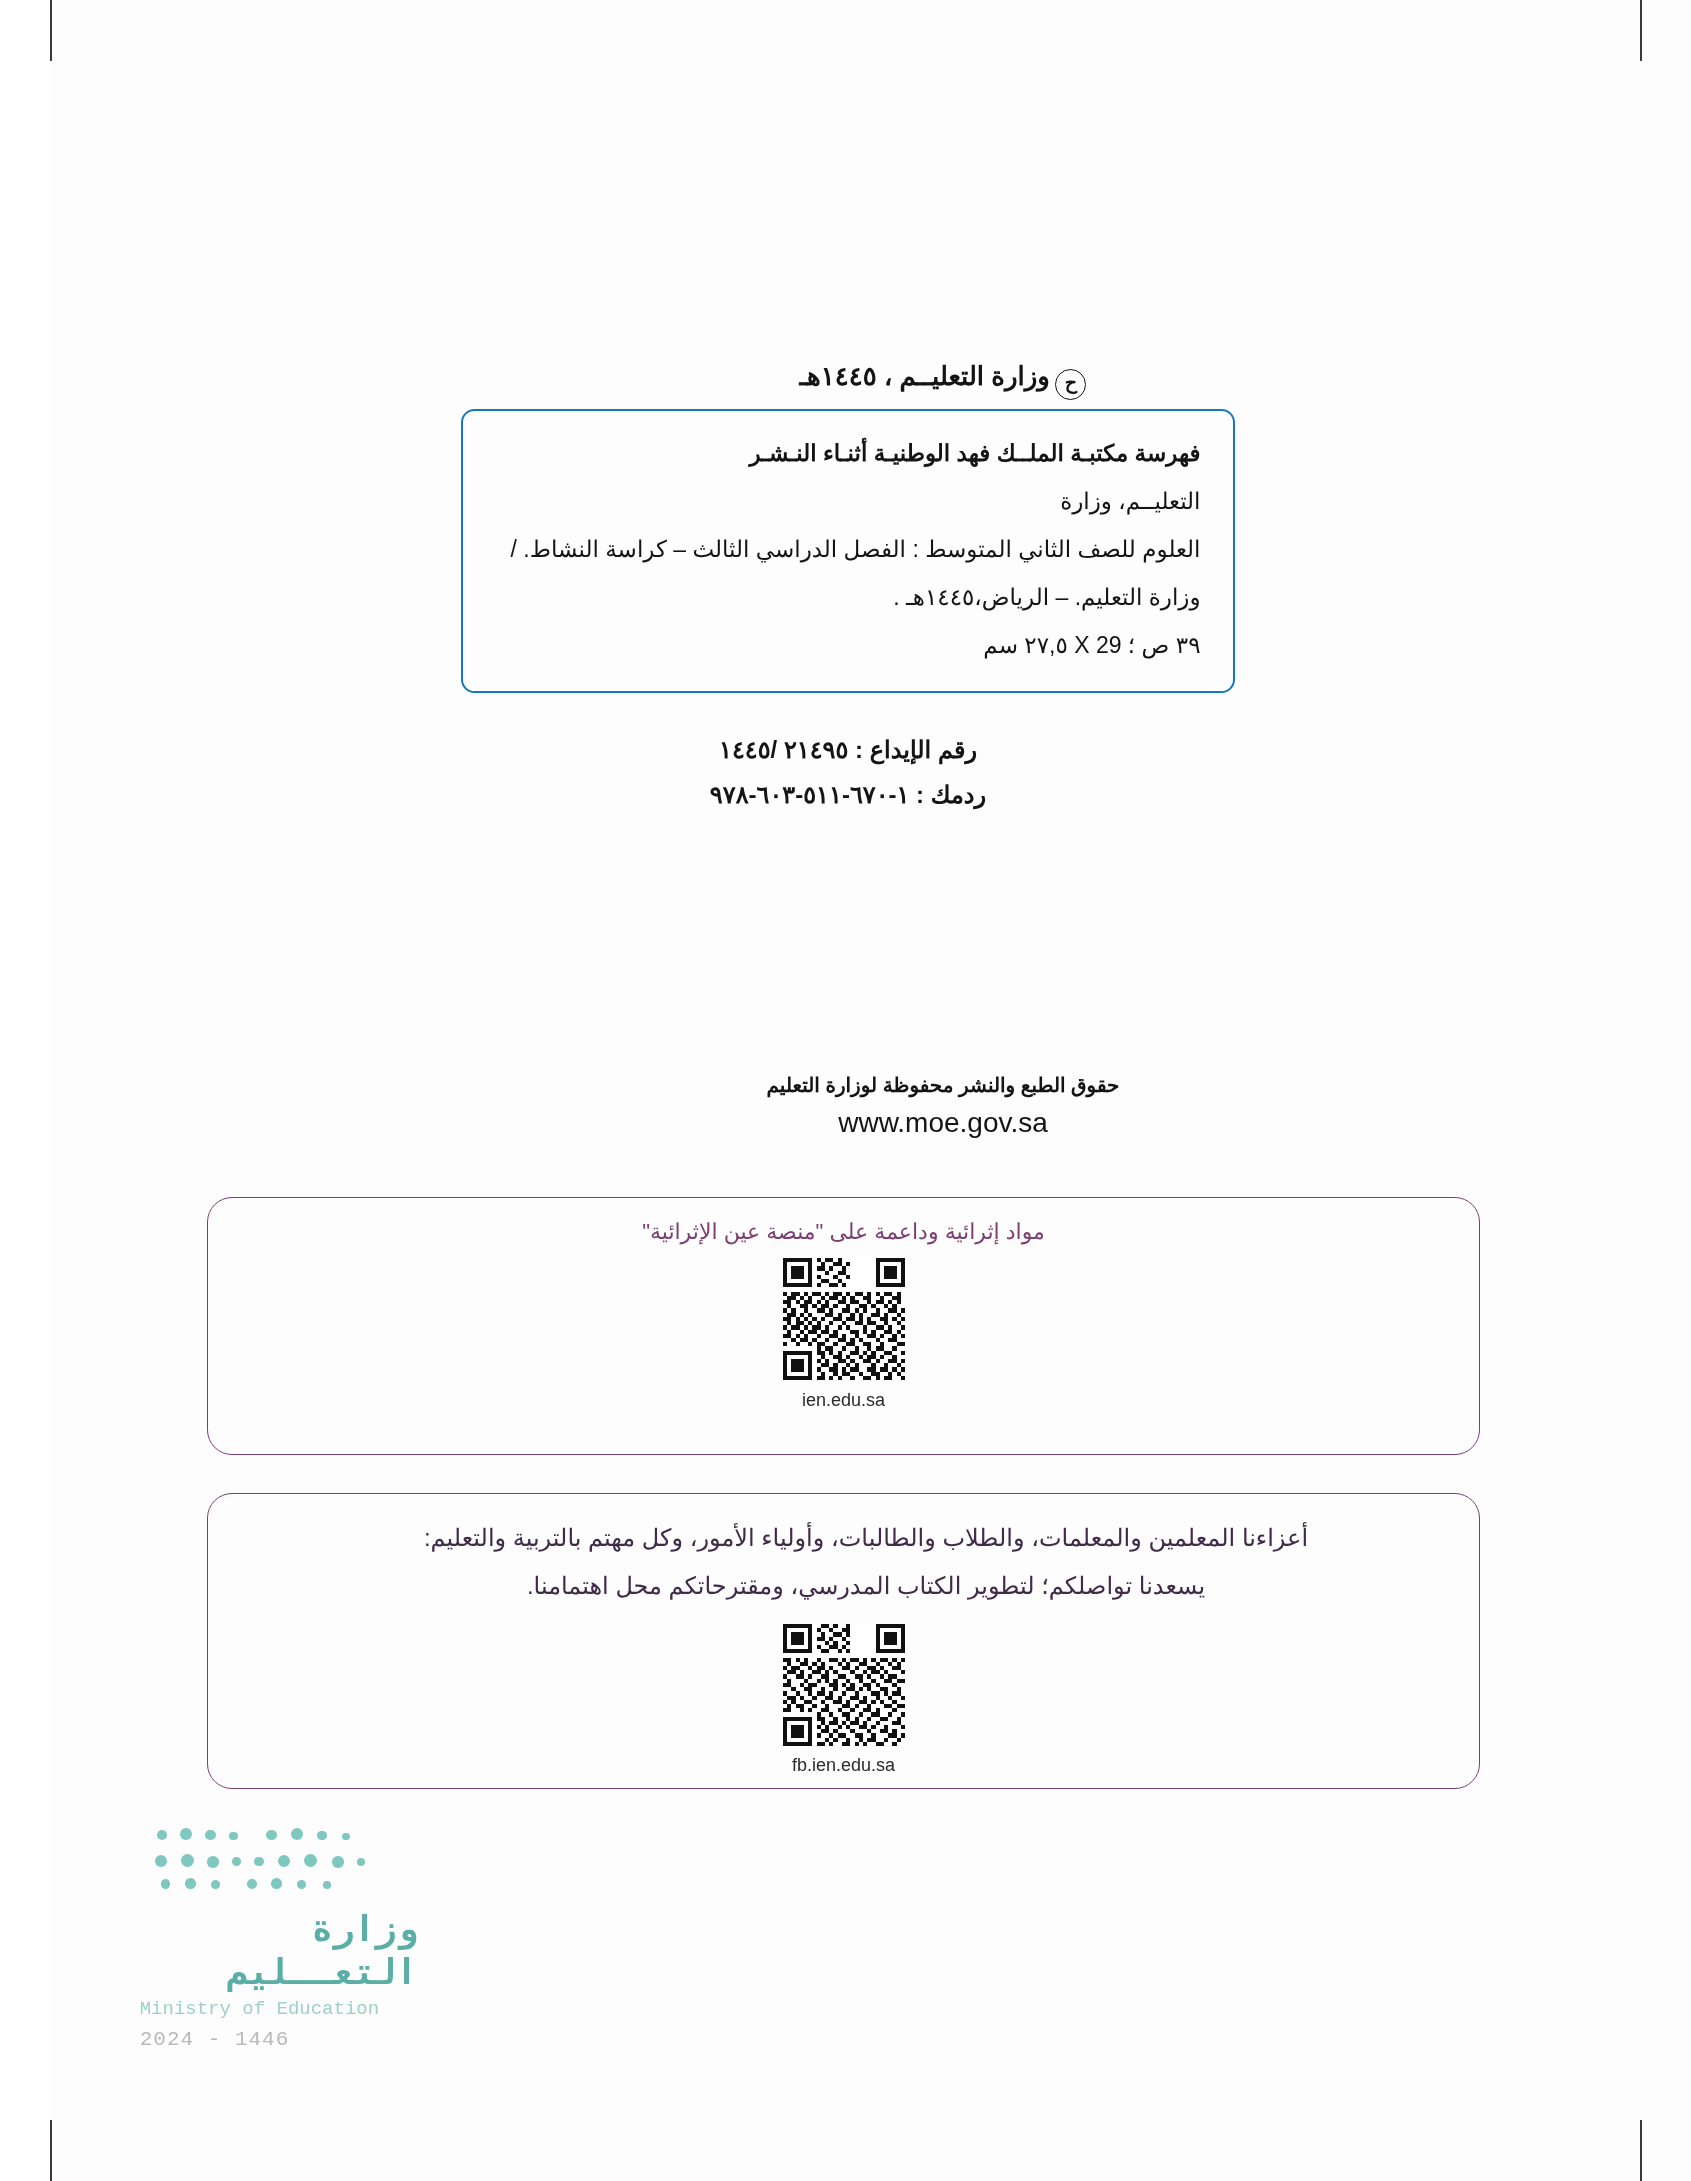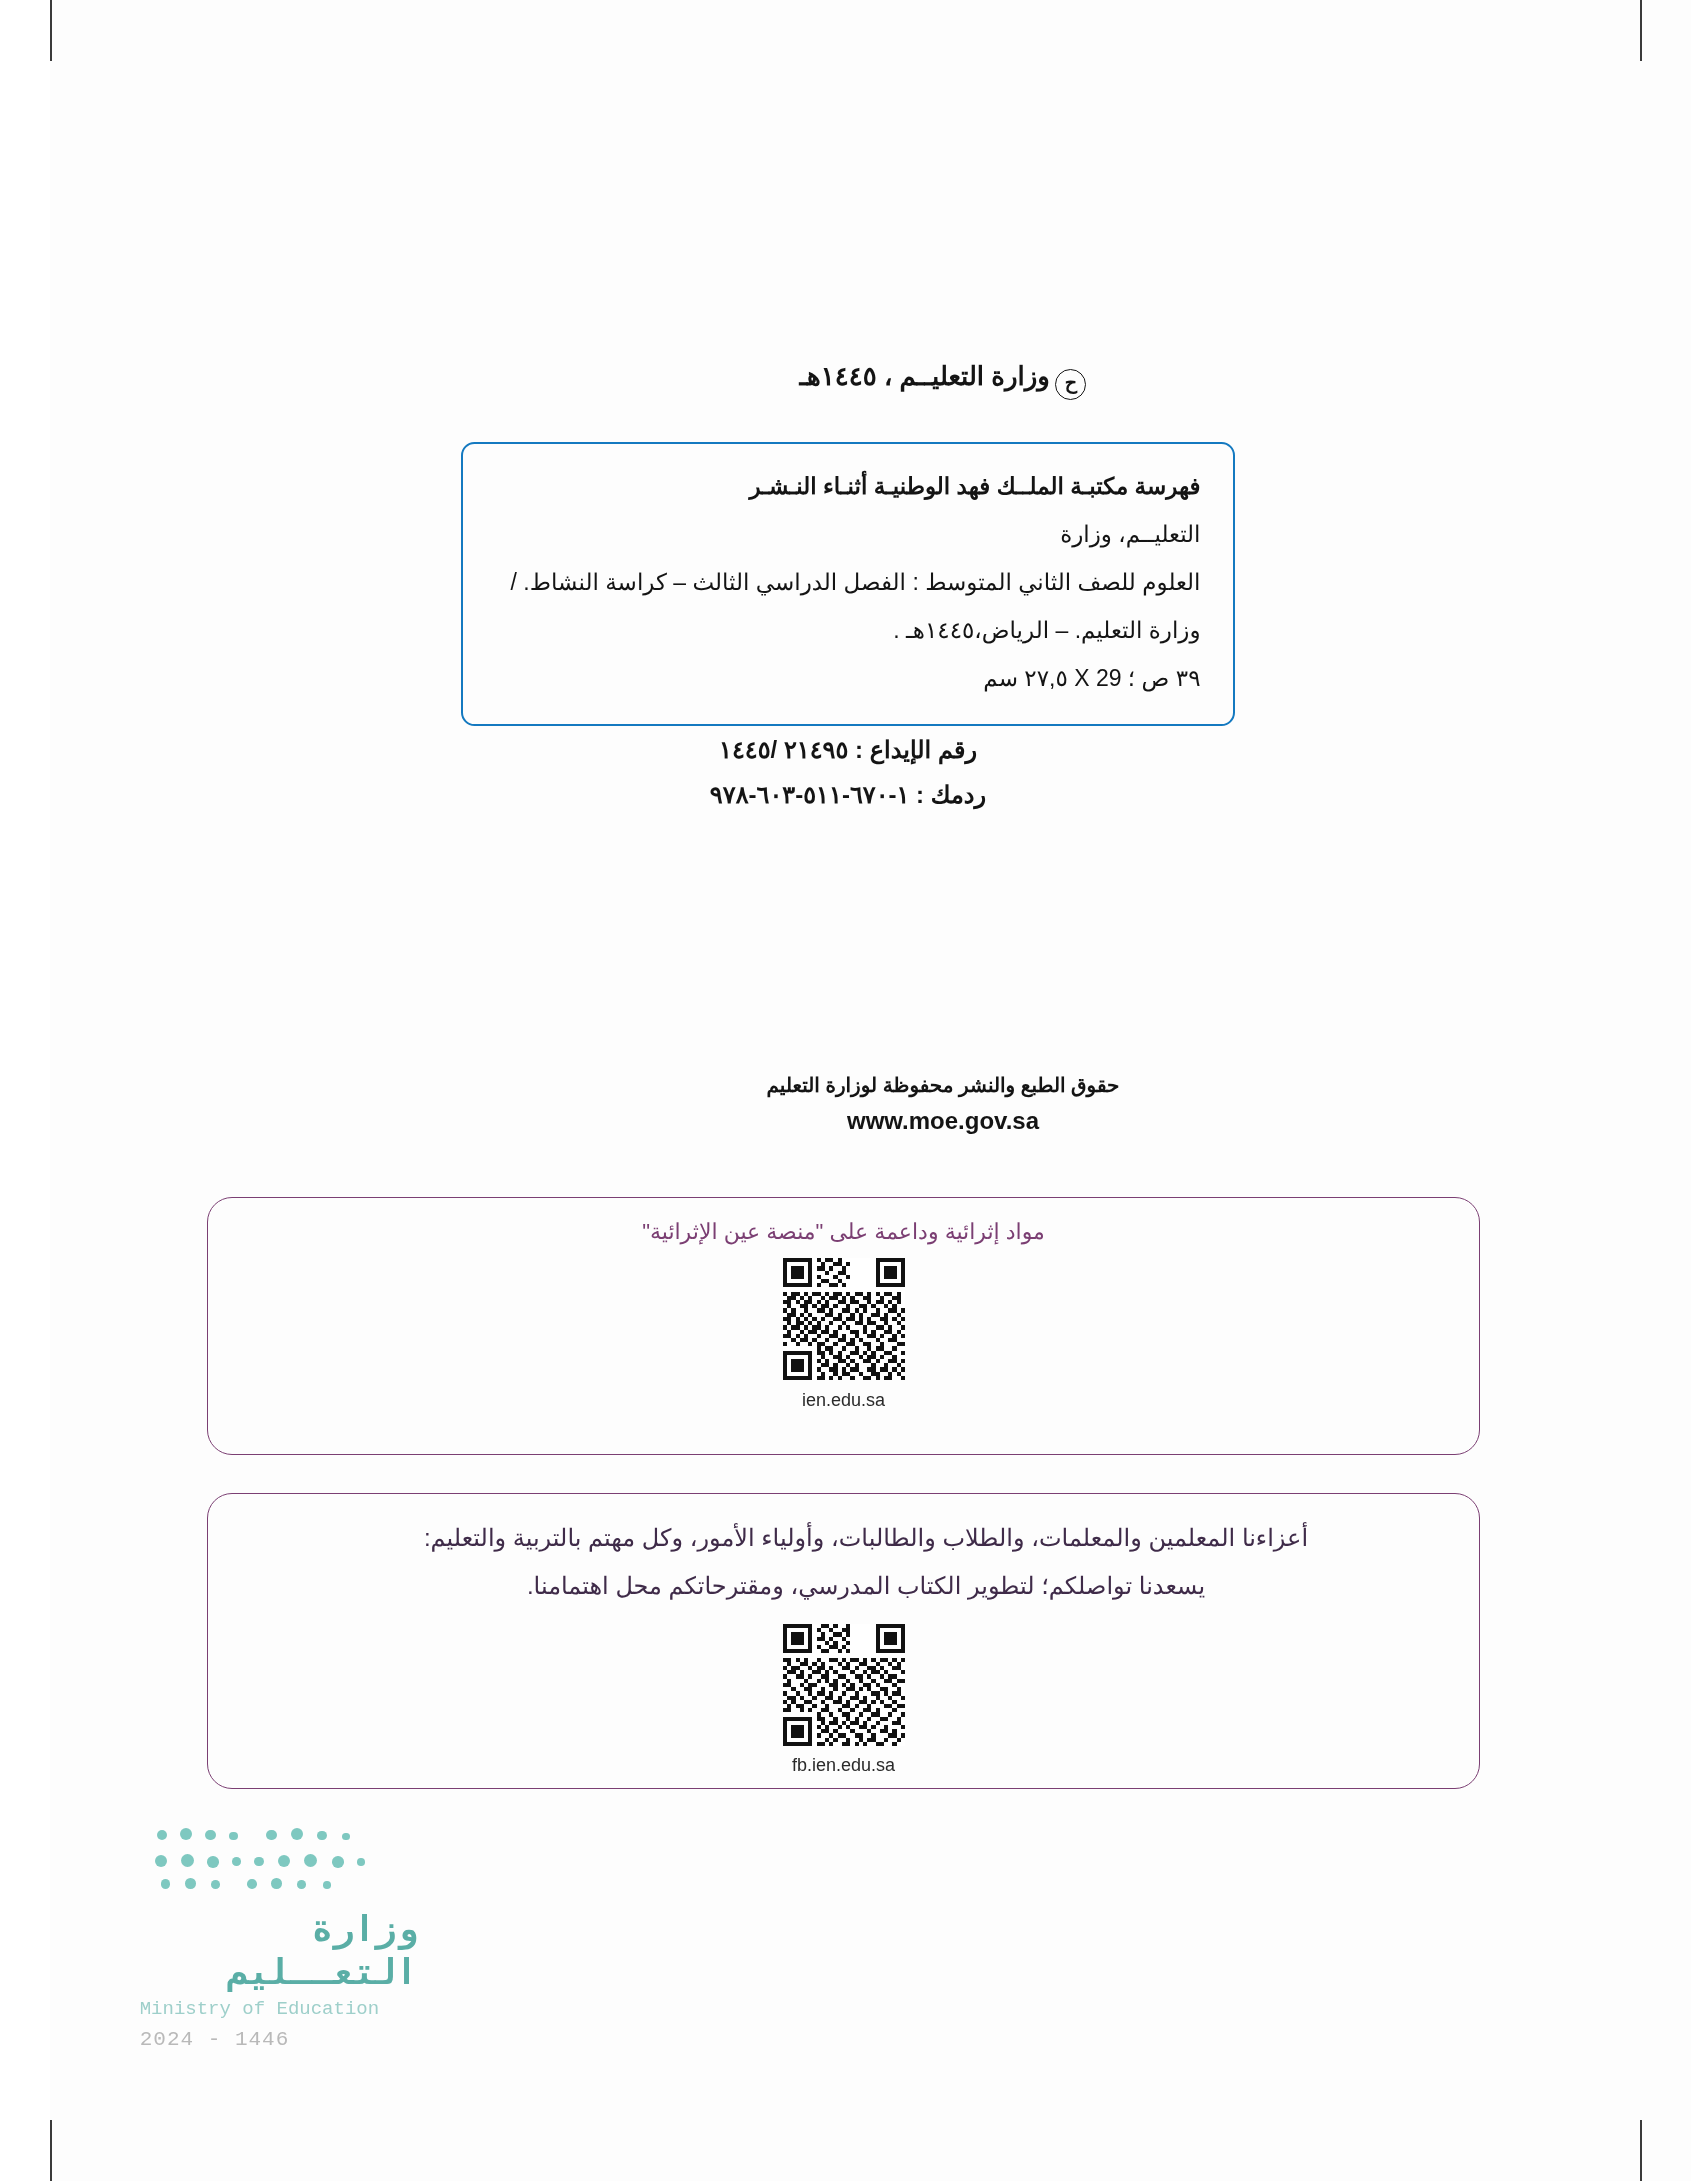--- a/index.html
+++ b/index.html
@@ -55,21 +55,21 @@
     text-align: center;
     font-size: 19px;
     font-weight: bold;
     vertical-align: -3.8px;
     margin-left: 5.7px;
   }
 
   
   .catalog-box {
     position: absolute;
-    top: 442px;
+    top: 409px;
     right: 457px;
     width: 774px;
     border: 2.9px solid #1479c0;
     border-radius: 13.4px;
     box-sizing: border-box;
     padding: 25px 32.5px 29px 32.5px;
     direction: rtl;
   }
   .catalog-box p {
     margin: 0 0 13.4px 0;
@@ -111,22 +111,22 @@
     text-align: center;
     direction: rtl;
   }
   .rights .line1 {
     font-size: 20px;
     font-weight: bold;
     color: #141414;
     margin-bottom: 9.6px;
   }
   .rights .line2 {
-    font-size: 24px;
-    font-weight: bold;
+    font-size: 28px;
+    font-weight: normal;
     color: #141414;
     direction: ltr;
   }
 
   
   .panel {
     position: absolute;
     border: 1.9px solid #7b3f73;
     border-radius: 25px;
     box-sizing: border-box;

